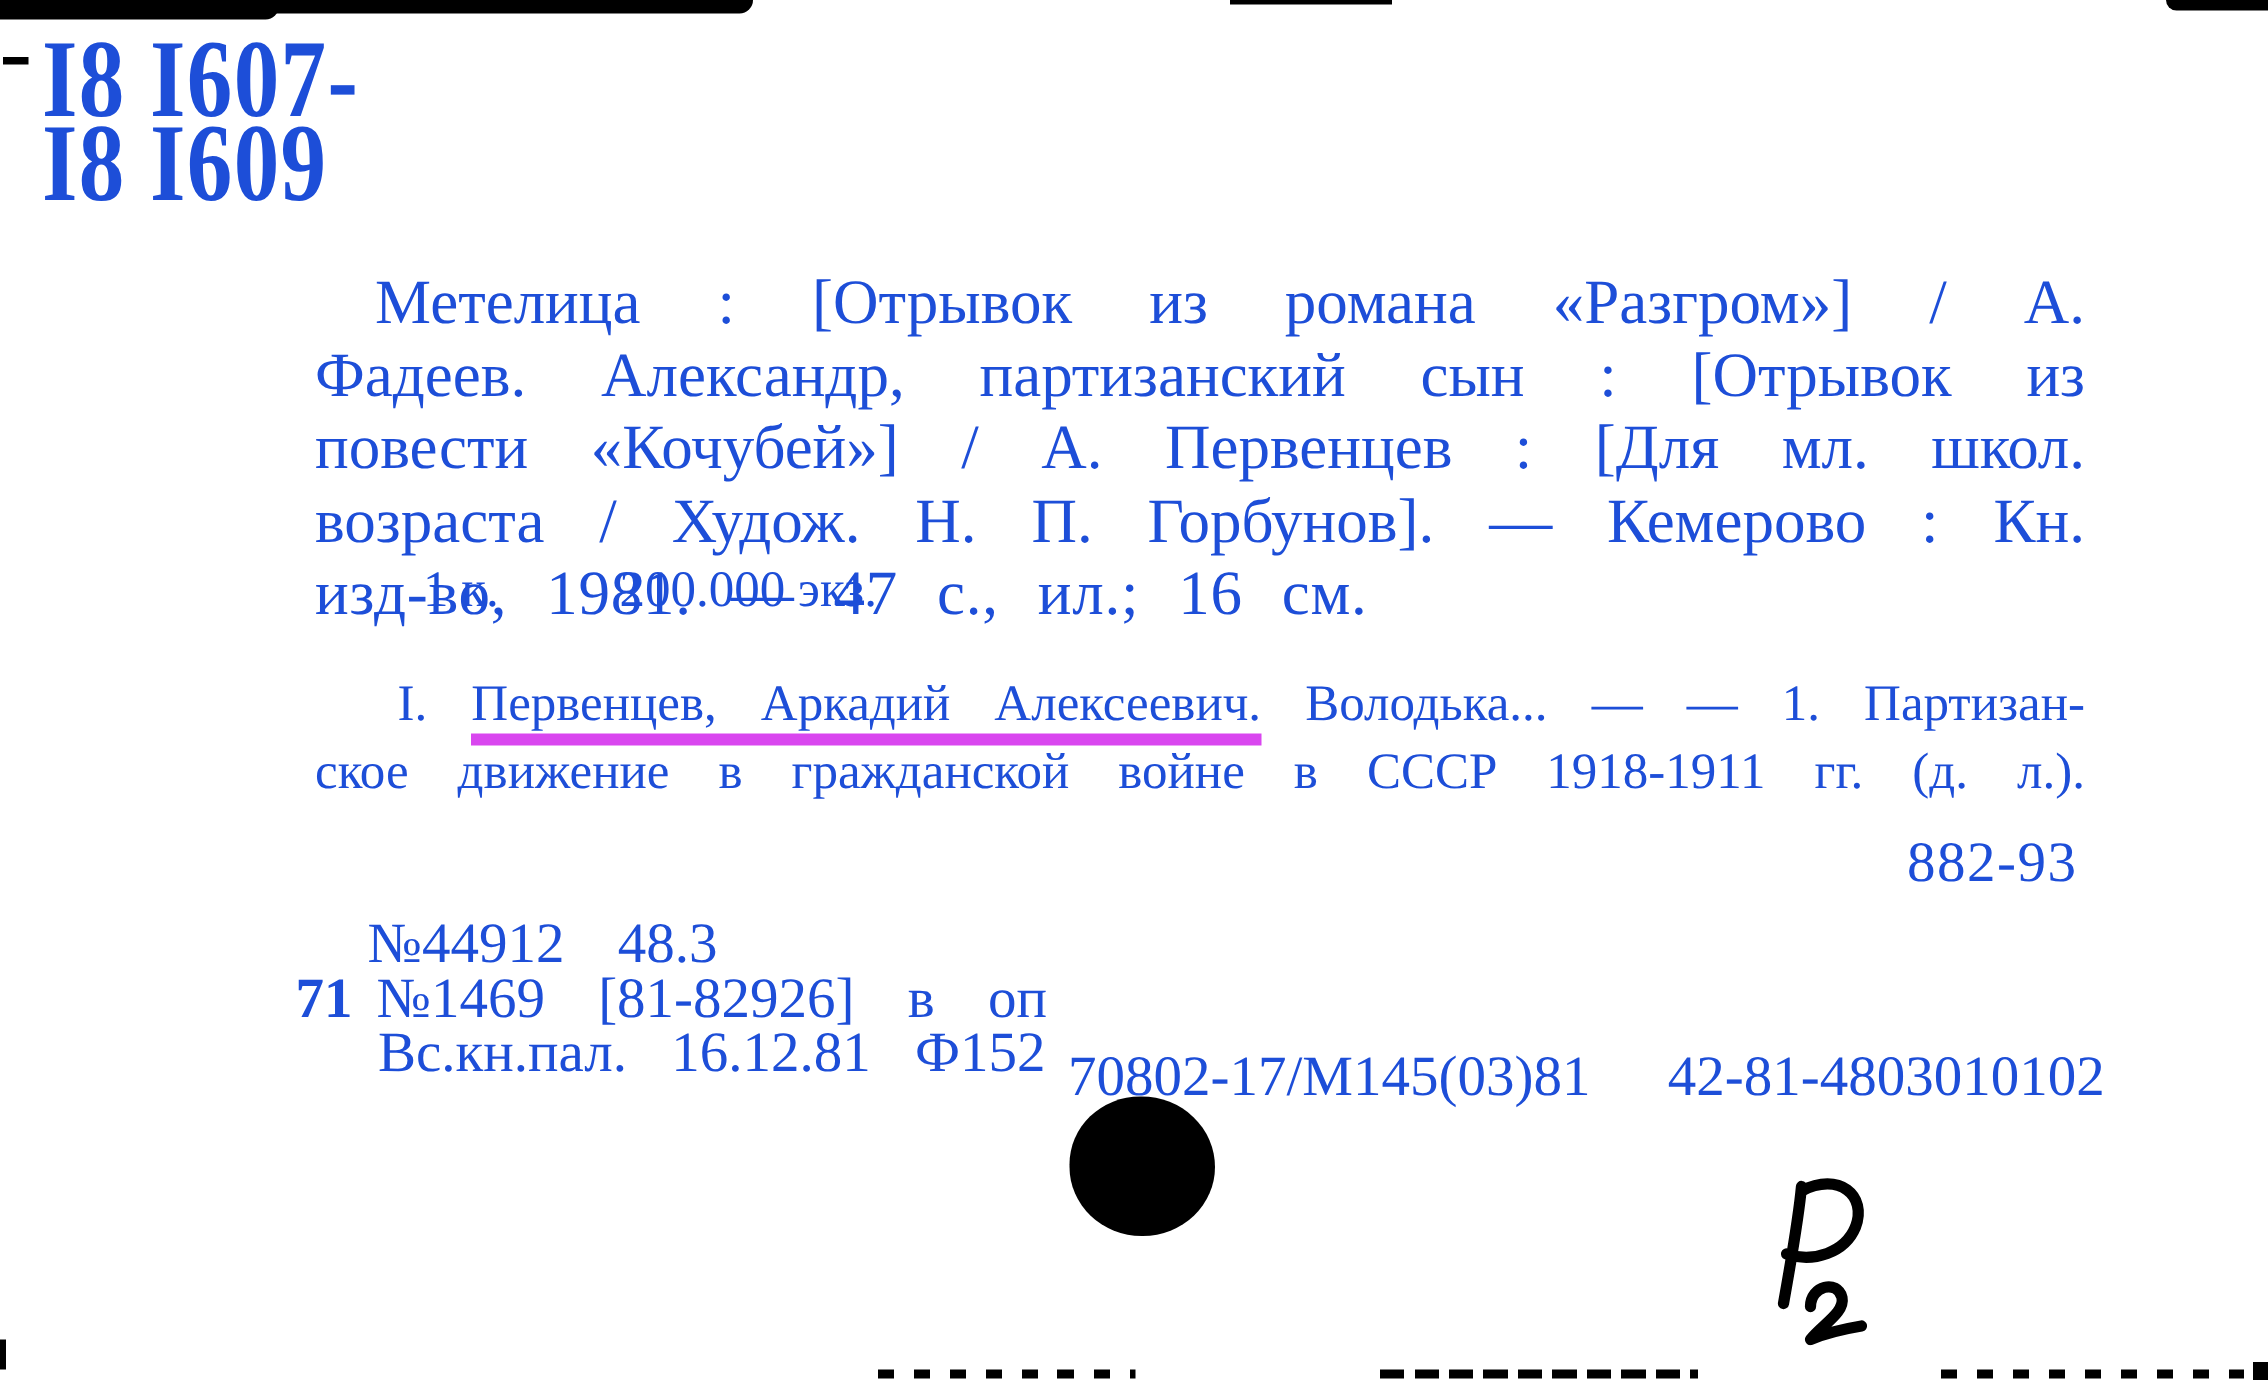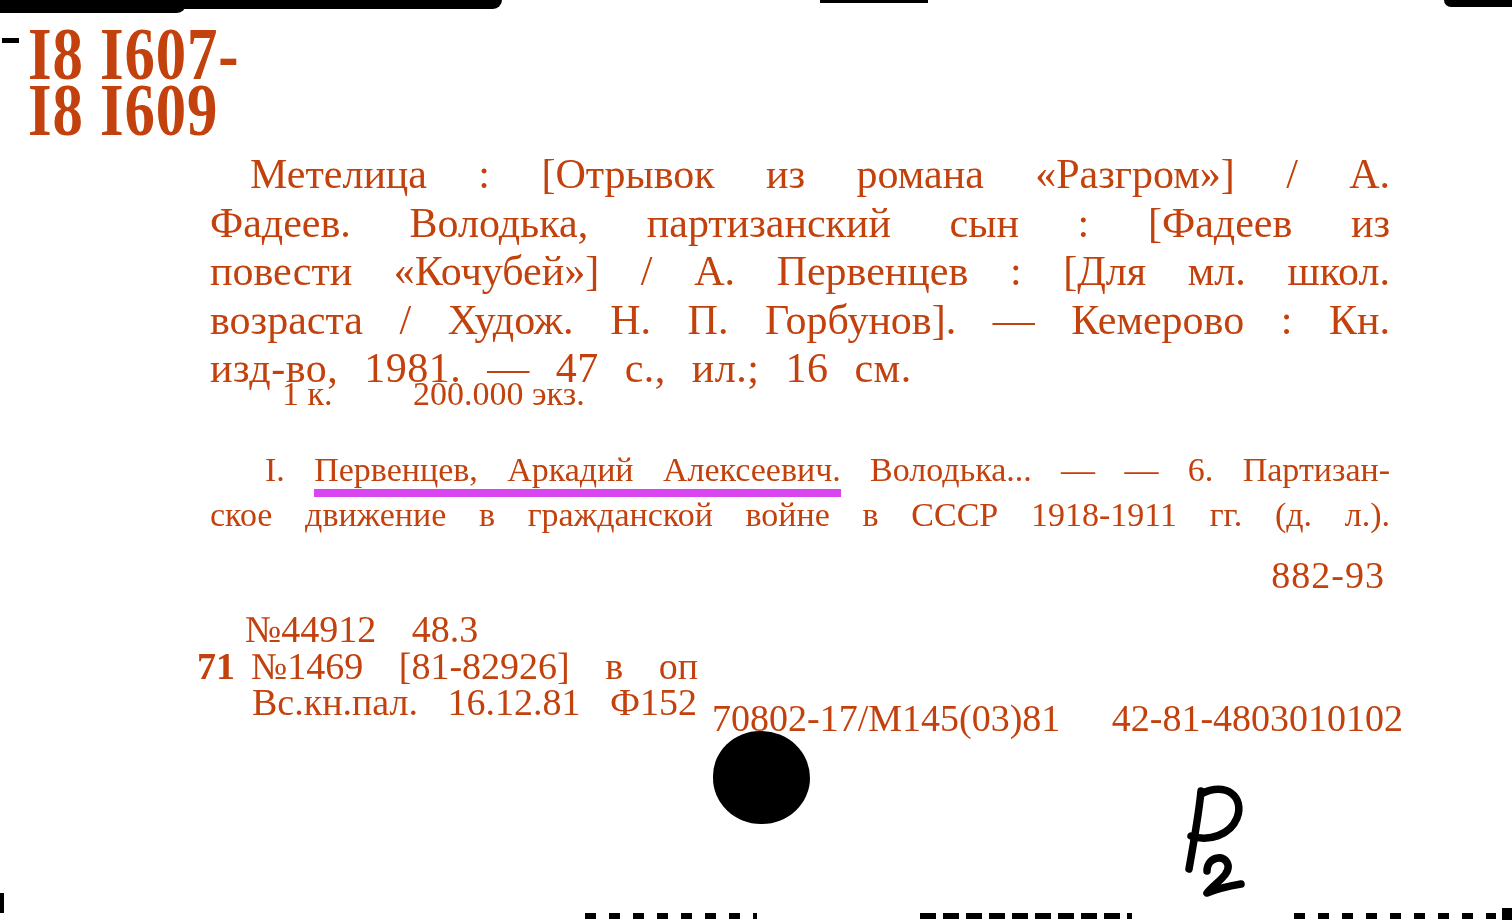--- a/index.html
+++ b/index.html
@@ -2,21 +2,21 @@
 <html><head>
 <meta charset="utf-8">
 <style>
   html,body{margin:0;padding:0;background:#e8e8e8;}
   .card{
     position:relative;
     width:1512px;height:920px;
     background:#ffffff;
     overflow:hidden;
     font-family:"Liberation Serif", serif;
-    color:#c2410c;
+    color:#1d4ed8;
   }
   
   .art{position:absolute;background:#000;}
   .top-band{left:0;top:0;width:502px;height:9px;border-radius:0 0 10px 4px;}
   .top-blob{left:0;top:0;width:186px;height:13px;border-radius:0 0 9px 0;}
   .top-mid{left:820px;top:0;width:108px;height:3px;}
   .top-right{left:1444px;top:0;width:68px;height:7px;border-radius:0 0 0 8px;}
   .left-dash{left:2px;top:38px;width:17px;height:5px;}
   .left-low{left:0;top:893px;width:4px;height:20px;}
   .bot-strip{top:913px;height:6px;background:repeating-linear-gradient(90deg,#000 0 11px,transparent 11px 24px);}
@@ -40,21 +40,21 @@
     letter-spacing:1px;word-spacing:9px;
     white-space:nowrap;
   }
   
   .desc{
     position:absolute;left:210px;top:150px;width:1180px;
     font-size:42px;line-height:48.5px;
   }
   .dline{width:100%;}
   .just{text-align:justify;text-align-last:justify;text-justify:inter-word;}
-  .indent{padding-left:40px;box-sizing:border-box;}
+  .indent{padding-left:40px;box-sizing:border-box;margin-top:28px;}
   .wide{word-spacing:15px;letter-spacing:0.5px;}
   
   .price{position:absolute;left:282px;top:375px;font-size:34px;white-space:nowrap;}
   .price .gap{margin-right:72px;display:inline-block;}
   
   .tracing{
     position:absolute;left:210px;top:447px;width:1180px;
     font-size:34px;line-height:45px;
   }
   .indent2{padding-left:55px;box-sizing:border-box;}
@@ -91,36 +91,36 @@
   <div class="art bs4"></div>
 
   <div class="stamp">
     <div>I8 I607-</div>
     <div>I8 I609</div>
   </div>
 
 
   <div class="desc">
     <div class="dline just indent">Метелица : [Отрывок из романа «Разгром»] / А.</div>
-    <div class="dline just">Фадеев. Володька, партизанский сын : [Фадеев из</div>
+    <div class="dline just">Фадеев. Александр, партизанский сын : [Отрывок из</div>
     <div class="dline just">повести «Кочубей»] / А. Первенцев : [Для мл. школ.</div>
     <div class="dline just">возраста / Худож. Н. П. Горбунов]. — Кемерово : Кн.</div>
     <div class="dline wide">изд-во, 1981. — 47 с., ил.; 16 см.</div>
   </div>
 
   <div class="price">
     <span class="gap">1 к.</span>
     <span>200.000 экз.</span>
   </div>
 
   <div class="tracing">
     <div class="just indent2">
       <span>I.</span>
       <span class="u">Первенцев, Аркадий Алексеевич.</span>
-      <span>Володька... — — 6. Партизан-</span>
+      <span>Володька... — — 1. Партизан-</span>
     </div>
     <div class="just">ское движение в гражданской войне в СССР 1918-1911 гг. (д. л.).</div>
   </div>
 
   <div class="udc">882-93</div>
 
   <div class="registry">
     <div class="rline r1">№44912 48.3</div>
     <div class="rline">
       <span class="pfx">71</span><span>№1469 [81-82926] в оп</span>

